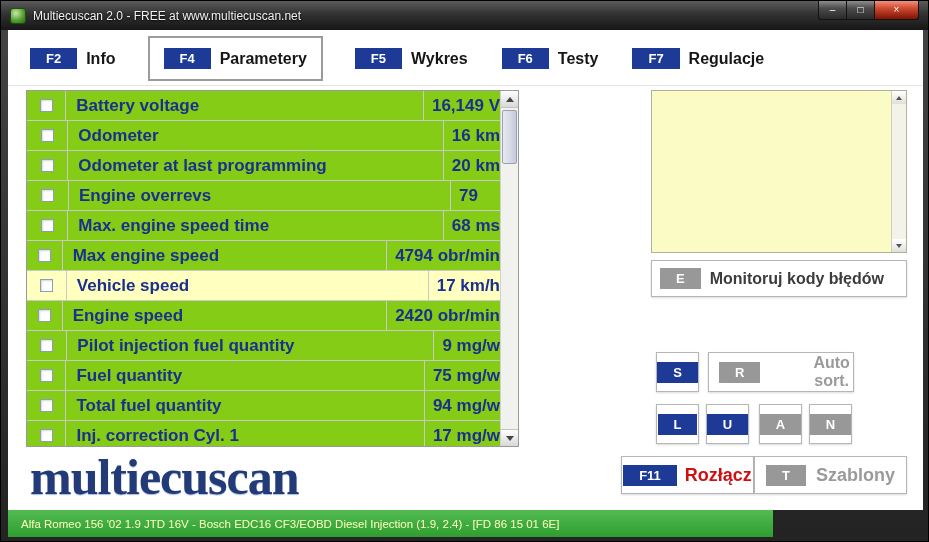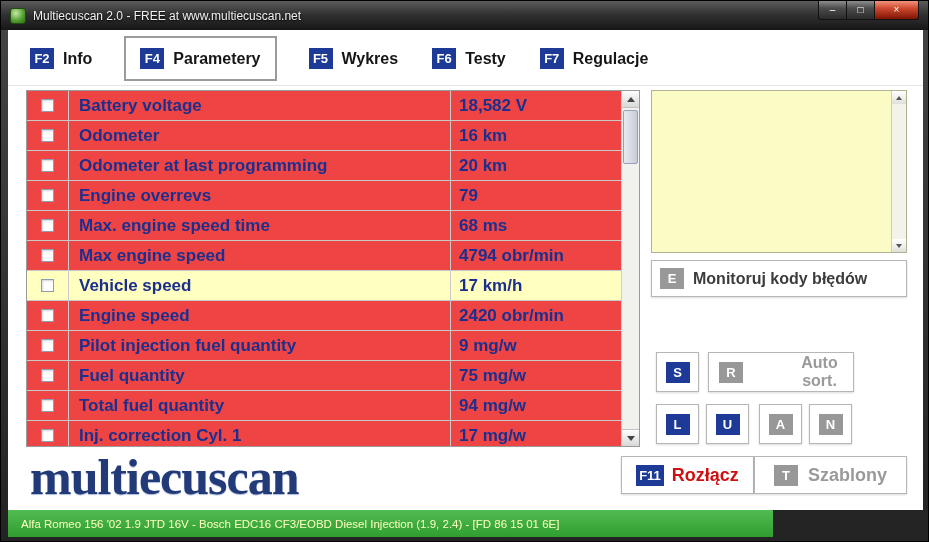--- a/index.html
+++ b/index.html
@@ -30,27 +30,27 @@
   .content { position:absolute; left:7px; top:29px; width:915px; height:480px; background:#fff; }
 
   
   .tab-bar { position:absolute; left:0; top:2px; width:100%; height:54px;
     display:flex; align-items:center; gap:30px; padding-left:20px;
     border-bottom:1px solid #e4e4e4; }
   .tab { display:flex; align-items:center; gap:9px; padding:9px 2px; }
   .tab.active { border:2px solid #9b9b9b; background:#fff; padding:10px 14px; }
   .tab-label { font-size:16px; font-weight:bold; color:#161616; }
   .kb { display:inline-flex; align-items:center; justify-content:center;
-    min-width:24px; height:21px; padding:0 3px; background:#1c3a96; color:#fff;
+    min-width:24px; height:21px; padding:0 16px; background:#1c3a96; color:#fff;
     font-size:13px; font-weight:bold; flex:none; }
   .kb.gray { background:#989898; }
 
   
-  .param-table { position:absolute; left:18px; top:60px; width:614px; height:357px;
-    border:1px solid #9a9a9a; display:flex; background:#ef4444; }
+  .param-table { position:absolute; left:18px; top:60px; width:493px; height:357px;
+    border:1px solid #9a9a9a; display:flex; background:#84cc16; }
   .rows { flex:1; overflow:hidden; }
   .trow { display:flex; height:30px; border-bottom:1px solid #c9c9c9; align-items:stretch; }
   .trow.highlight { background:#ffffc0; }
   .cell { display:flex; align-items:center; }
   .cb-cell { width:42px; justify-content:center; border-right:1px solid #c9c9c9; }
   .name-cell { width:382px; padding-left:10px; font-size:17px; font-weight:bold;
     color:#1b2f8e; border-right:1px solid #c9c9c9; white-space:nowrap; overflow:hidden; }
   .value-cell { flex:1; padding-left:8px; font-size:17px; font-weight:bold; color:#1b2f8e;
     white-space:nowrap; }
   .checkbox { width:13px; height:13px; background:#fff; border:1px solid #8e9db0;
@@ -153,21 +153,21 @@
   </div>
       </div>
 
     <div class="param-table">
       <div class="rows">
           <div class="trow">
     <div class="cell cb-cell">
       <span class="checkbox"></span>
     </div>
     <div class="cell name-cell">Battery voltage</div>
-    <div class="cell value-cell">18,582 V</div>
+    <div class="cell value-cell">16,149 V</div>
   </div>
           <div class="trow">
     <div class="cell cb-cell">
       <span class="checkbox"></span>
     </div>
     <div class="cell name-cell">Odometer</div>
     <div class="cell value-cell">16 km</div>
   </div>
           <div class="trow">
     <div class="cell cb-cell">

